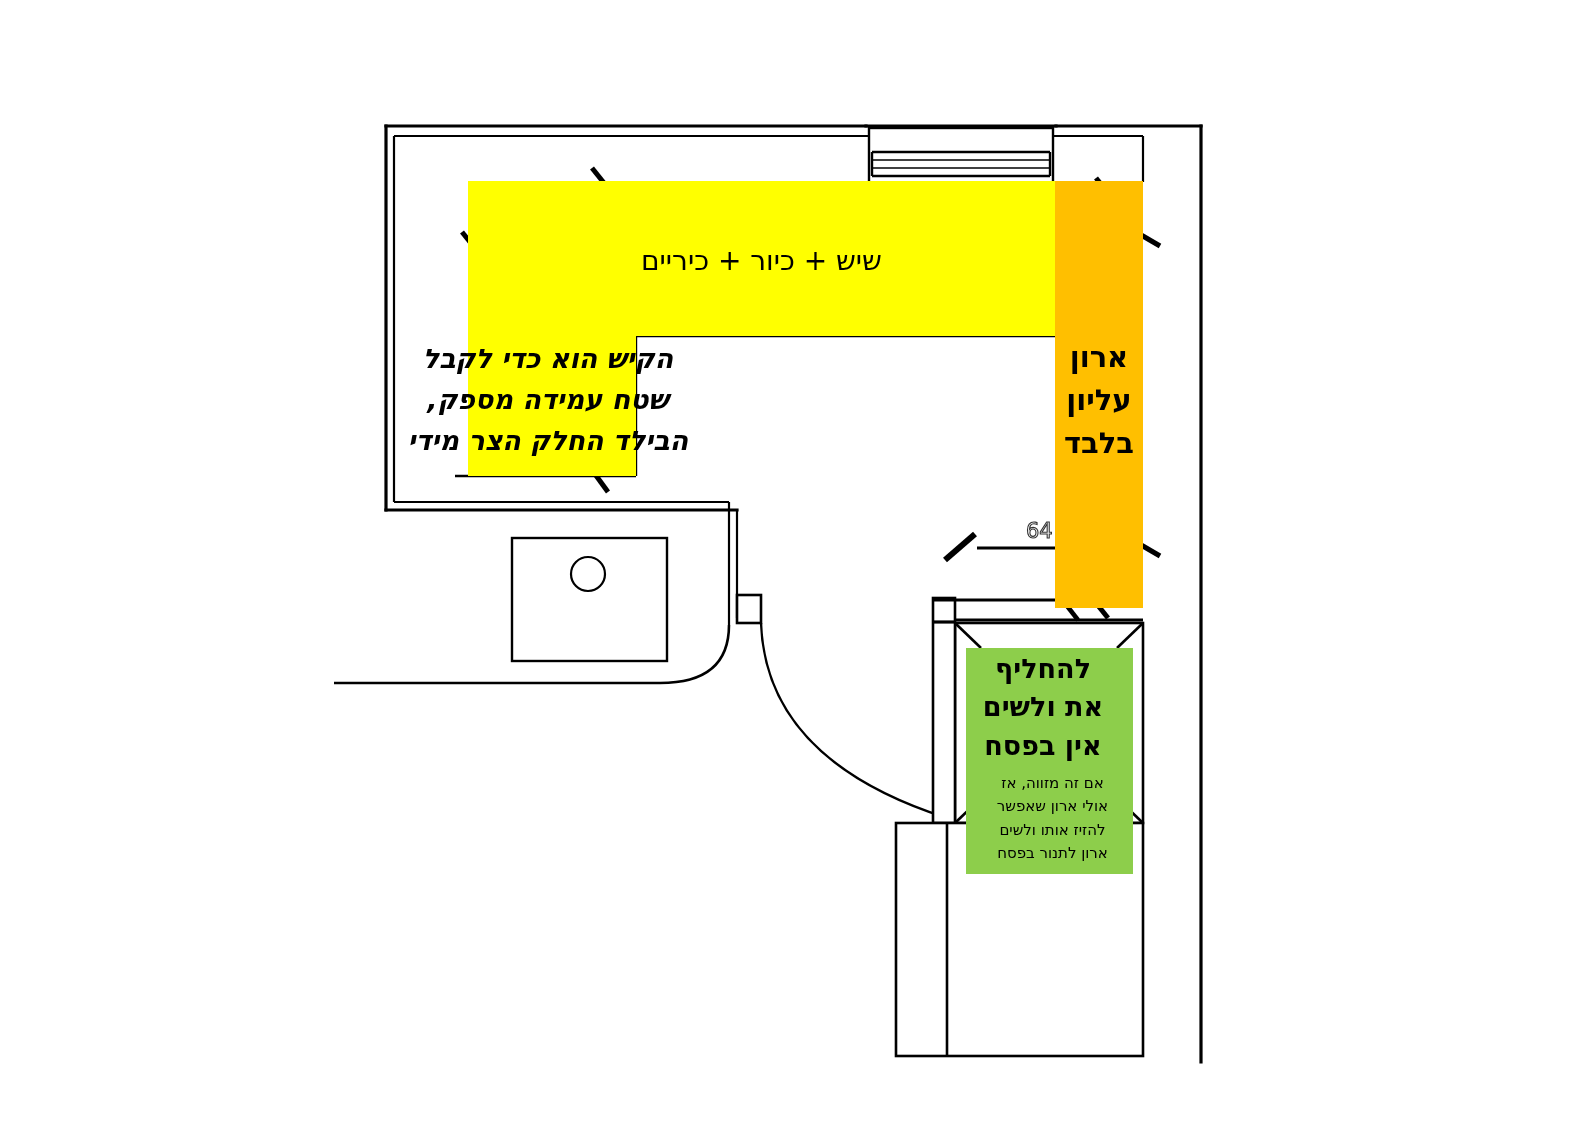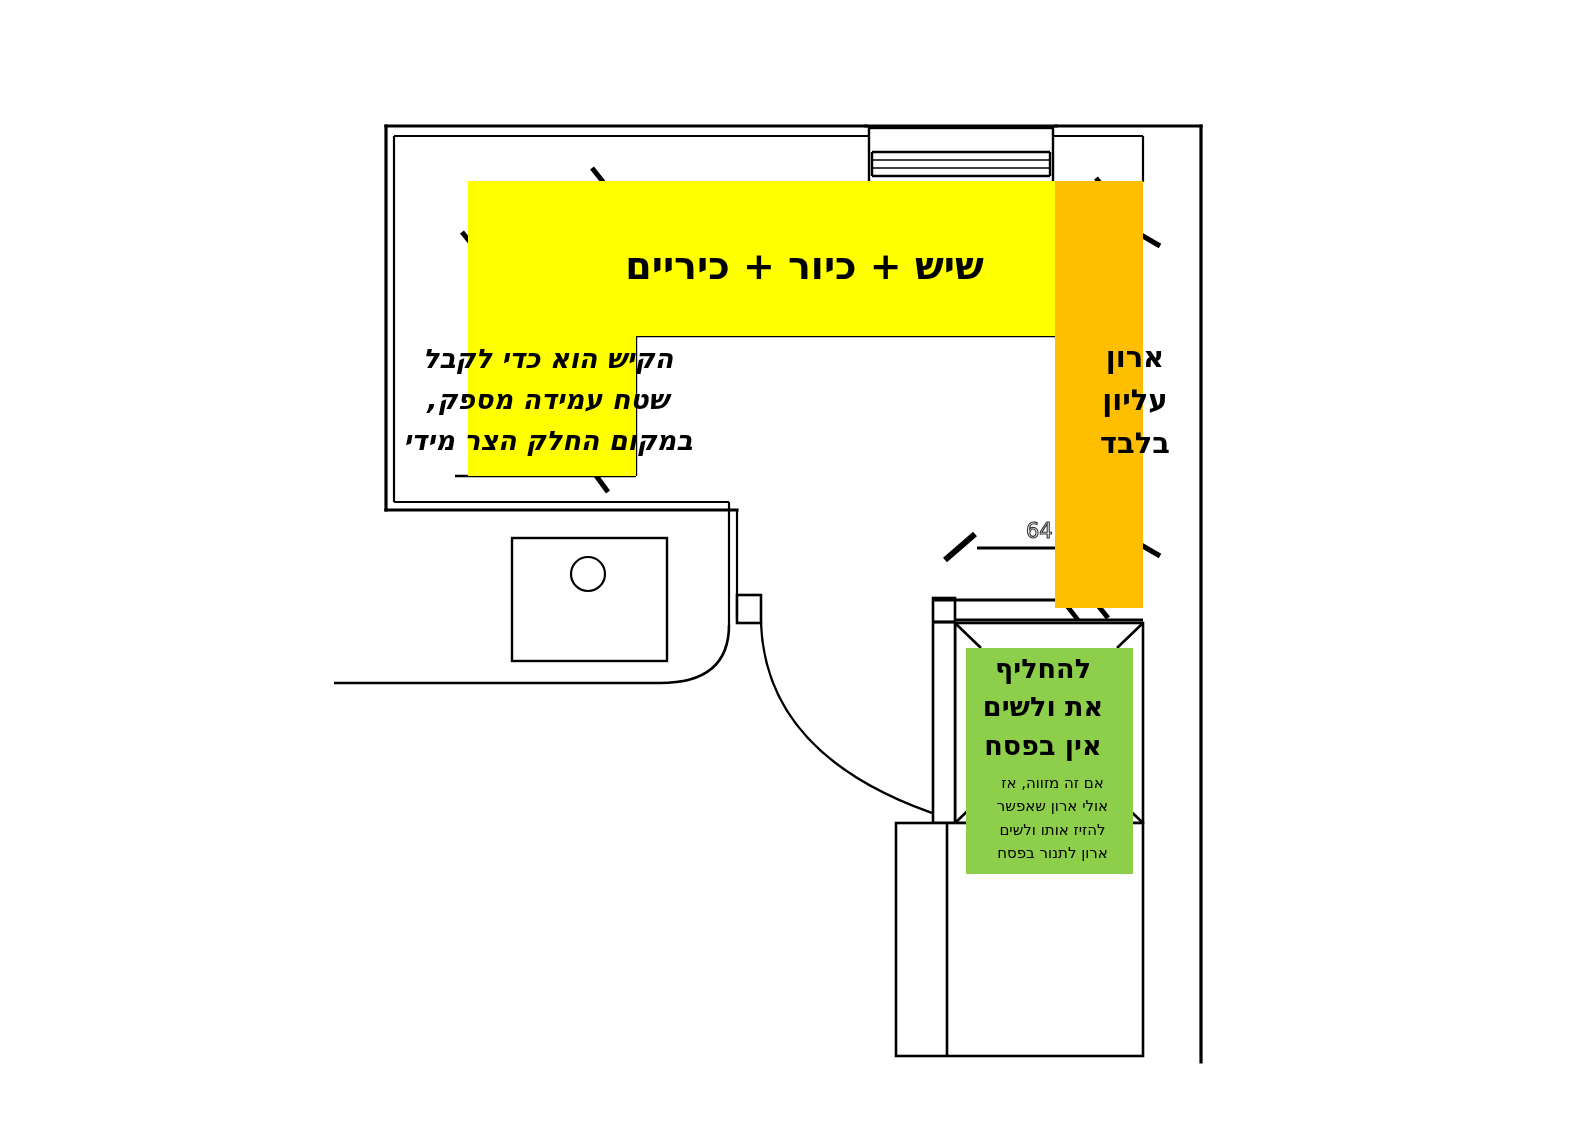--- a/index.html
+++ b/index.html
@@ -71,26 +71,25 @@
     height: 140px;
     background: #ffff00;
   }
 
   .label-counter {
     position: absolute;
     left: 468px;
     top: 245px;
     width: 587px;
     text-align: center;
-    font-size: 38px;
-    font-weight: 700;
+    font-size: 28px;
+    font-weight: 400;
     color: #000;
     direction: rtl;
     line-height: 1.15;
-    margin-left: 43px;
   }
 
   .label-note-yellow {
     position: absolute;
     left: 378px;
     top: 338px;
     width: 340px;
     text-align: center;
     font-size: 27px;
     font-weight: 700;
@@ -112,21 +111,20 @@
     position: absolute;
     left: 1055px;
     top: 336px;
     width: 88px;
     text-align: center;
     font-size: 29px;
     font-weight: 700;
     color: #000;
     direction: rtl;
     line-height: 1.48;
-    padding-left: 36px;
   }
   .label-upper-cabinet span { display: block; }
 
   .hl-green {
     left: 966px;
     top: 648px;
     width: 167px;
     height: 226px;
     background: #8dce4b;
   }
@@ -290,21 +288,21 @@
   <div class="dim-text dim-64">64</div>
 
   <div class="hl hl-yellow-top"></div>
   <div class="hl hl-yellow-low"></div>
 
   <div class="label-counter">שיש + כיור + כיריים</div>
 
   <div class="label-note-yellow">
     <span>הקיש הוא כדי לקבל</span>
     <span>שטח עמידה מספק,</span>
-    <span>במקום החלק הצר מידי</span>
+    <span>הבילד החלק הצר מידי</span>
   </div>
 
   <div class="hl hl-orange"></div>
   <div class="label-upper-cabinet">
     <span>ארון</span>
     <span>עליון</span>
     <span>בלבד</span>
   </div>
 
   <div class="hl hl-green"></div>

